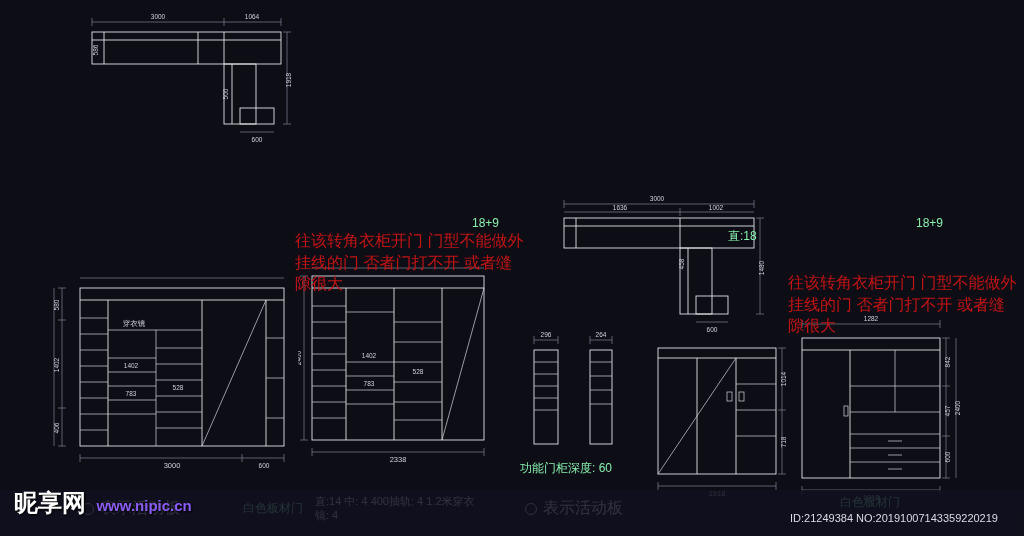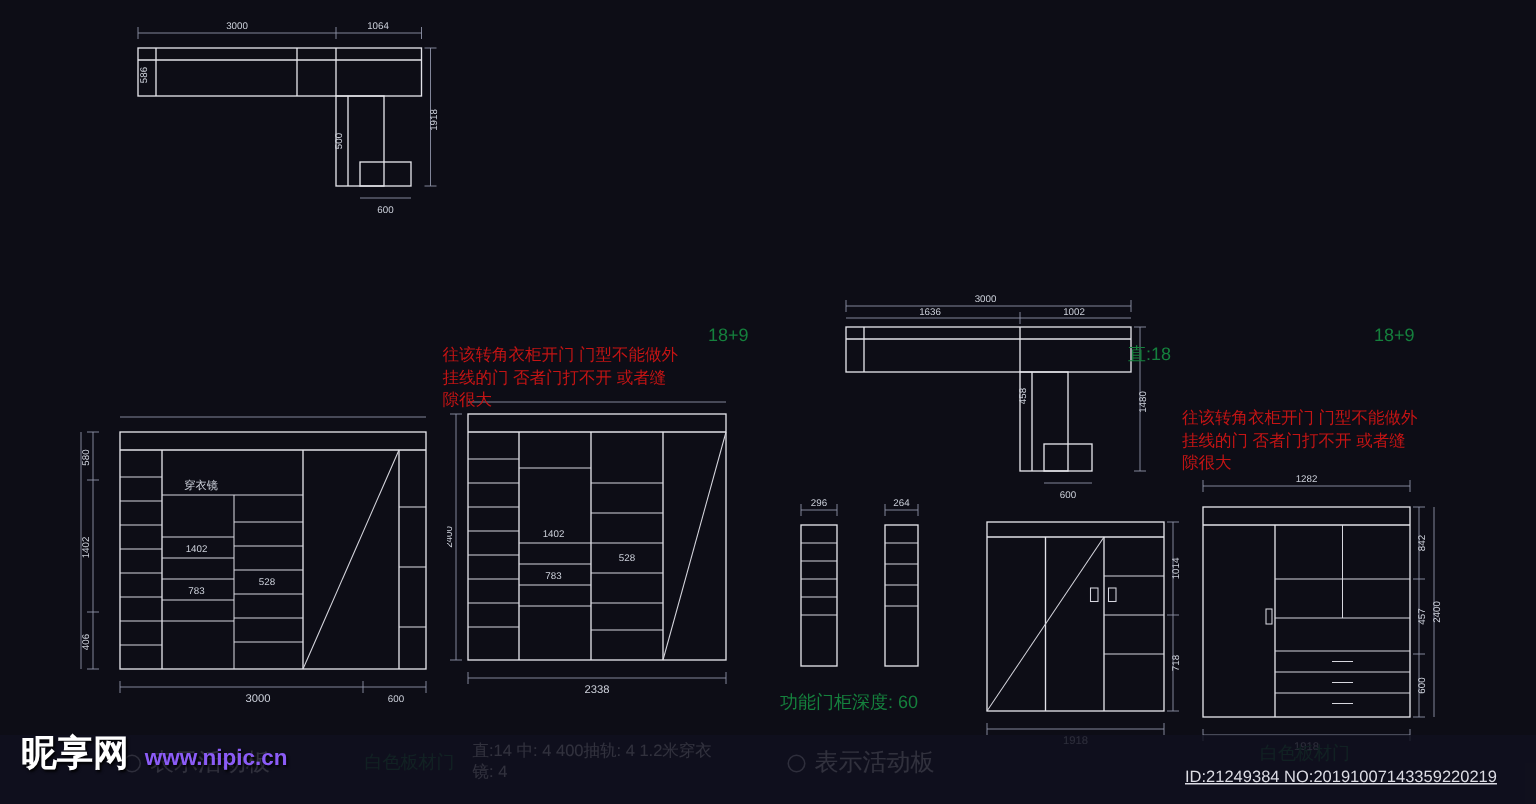--- a/index.html
+++ b/index.html
@@ -1,29 +1,29 @@
 <!DOCTYPE html>
 <html><head>
 <meta charset="utf-8">
 <style>
   html,body{margin:0;padding:0;background:#0d0d16;}
   .stage{position:relative;width:1024px;height:536px;background:#0d0d16;overflow:hidden;
          font-family:"Liberation Sans",sans-serif;}
   .abs{position:absolute;}
   .dimtext text{font-family:"Liberation Sans",sans-serif;font-size:6.5px;fill:#ccd0da;}
   .dimtext .big{font-size:7.5px;}
-  .red-note{color:#c41414;font-size:11px;line-height:1.35;white-space:nowrap;}
-  .white-label{color:#15803d;font-size:12px;white-space:nowrap;}
+  .red-note{color:#c41414;font-size:16px;line-height:1.35;white-space:nowrap;}
+  .white-label{color:#86efac;font-size:12px;white-space:nowrap;}
   .legend-item{display:flex;align-items:center;gap:6px;color:#e8e8ec;font-size:16px;white-space:nowrap;}
   .legend-circle{width:10px;height:10px;border:1px solid #d8d8e0;border-radius:50%;flex:0 0 auto;}
   .counts{color:#e8e8ec;font-size:11px;line-height:1.3;white-space:nowrap;}
   .bottom-strip{left:0;bottom:0;width:1024px;height:46px;background:rgba(16,16,30,0.85);}
   .watermark-brand{font-size:24px;font-weight:bold;color:#ffffff;text-shadow:1px 1px 2px #000;line-height:1.0;}
   .watermark-site{font-size:15px;font-weight:bold;color:#8b5cf6;text-shadow:1px 1px 2px #000;}
-  .id-text{font-size:11px;color:#dcdce4;white-space:nowrap;text-decoration:underline;}
+  .id-text{font-size:11px;color:#dcdce4;white-space:nowrap;}
 </style>
 </head>
 <body>
 
 <div class="stage">
 
   <svg class="abs" style="left:78px;top:12px" width="215" height="134" viewBox="0 0 215 134">
     <g stroke="#8f93a8" stroke-width="0.6">
       <line x1="14" y1="10" x2="203" y2="10"></line>
       <line x1="14" y1="6" x2="14" y2="14"></line>
@@ -304,21 +304,21 @@
     <div>隙很大</div>
   </div>
   <div class="abs red-note" style="left:788px;top:272px">
     <div>往该转角衣柜开门 门型不能做外</div>
     <div>挂线的门 否者门打不开 或者缝</div>
     <div>隙很大</div>
   </div>
 
   <div class="abs white-label" style="left:472px;top:216px">18+9</div>
   <div class="abs white-label" style="left:916px;top:216px">18+9</div>
-  <div class="abs white-label" style="left:752px;top:228px">直:18</div>
+  <div class="abs white-label" style="left:728px;top:228px">直:18</div>
   <div class="abs white-label" style="left:520px;top:460px">功能门柜深度: 60</div>
 
   <div class="abs legend-item" style="left:82px;top:498px">
     <span class="legend-circle"></span>
     <span>表示活动板</span>
   </div>
   <div class="abs white-label" style="left:243px;top:500px">白色板材门</div>
   <div class="abs counts" style="left:315px;top:494px">
     <div>直:14 中: 4  400抽轨: 4 1.2米穿衣</div>
     <div>镜: 4</div>

